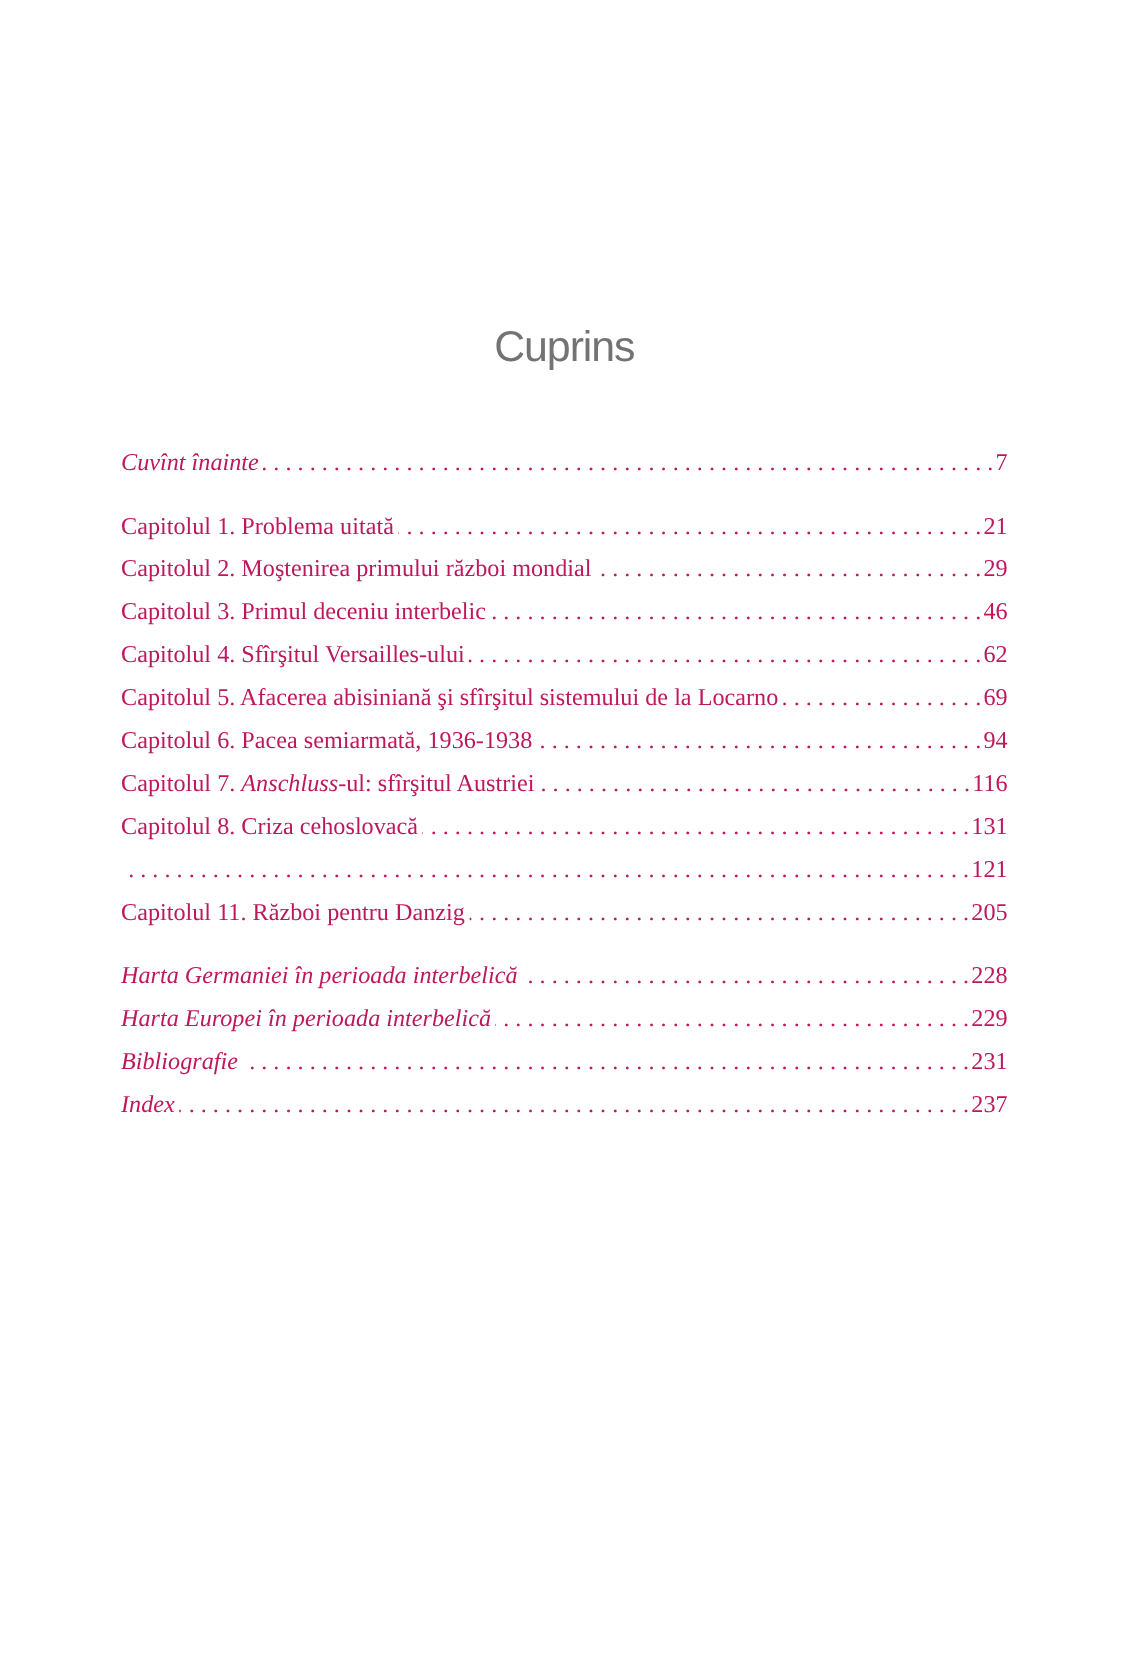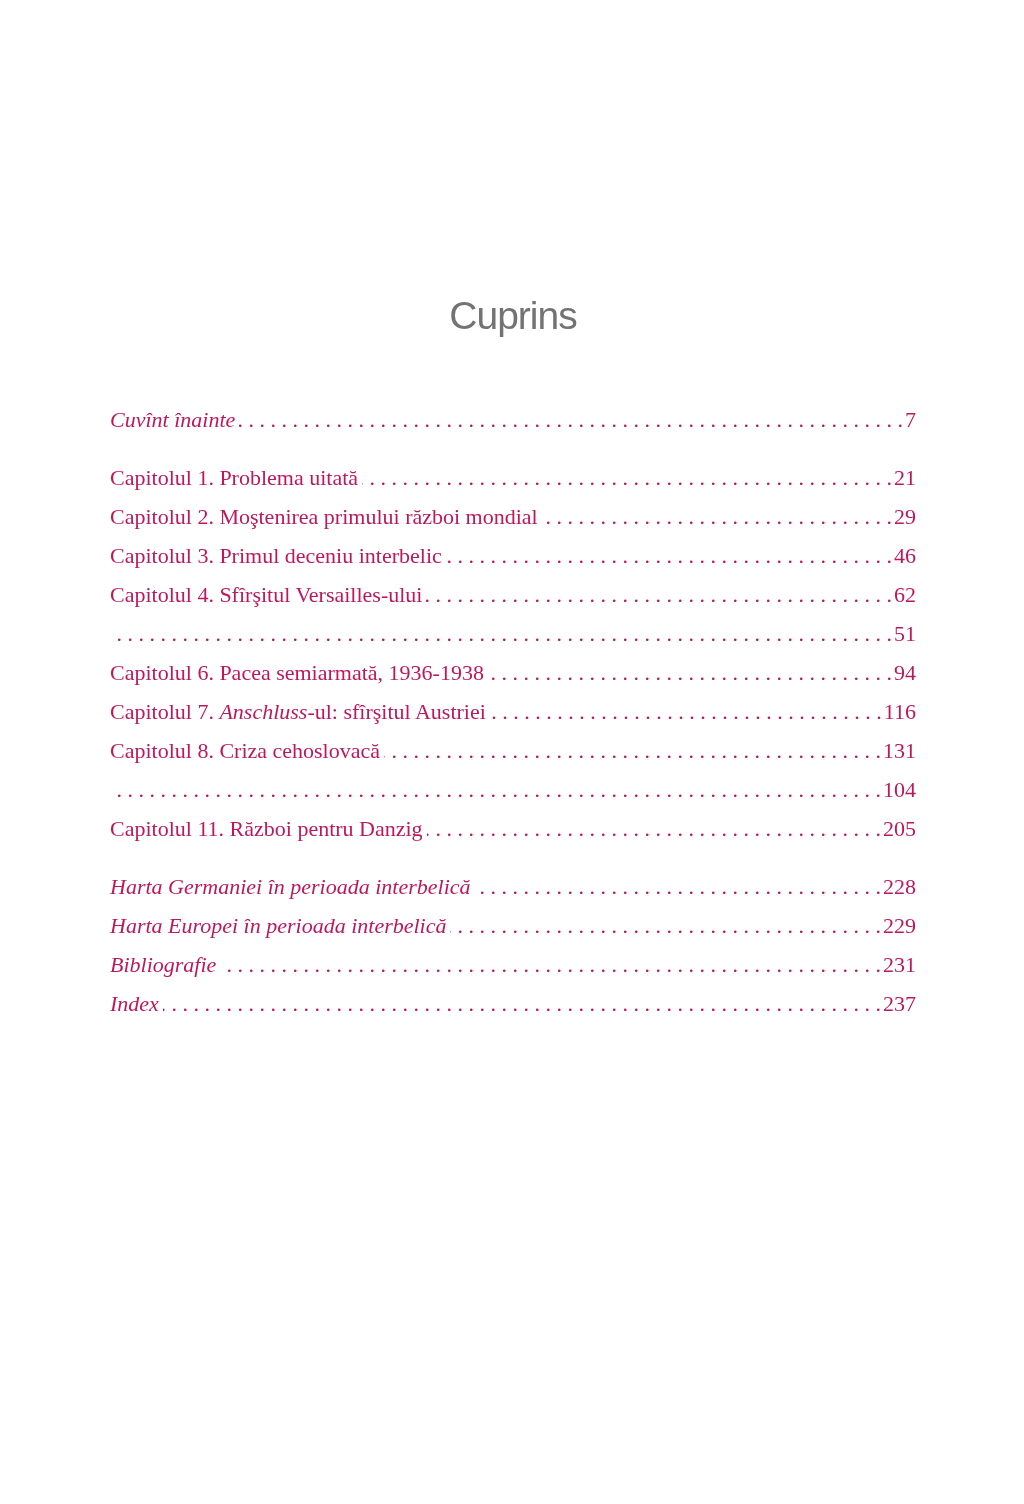--- a/index.html
+++ b/index.html
@@ -99,22 +99,23 @@
       <span class="pg">46</span>
     </div>
 
     <div class="row">
       <span class="label">Capitolul 4. Sfîrşitul Versailles-ului</span>
       <span class="leader"></span>
       <span class="pg">62</span>
     </div>
 
     <div class="row">
+      <span class="label">Capitolul 5. Afacerea abisiniană şi sfîrşitul sistemului de la Locarno</span>
       <span class="leader"></span>
-      <span class="pg">51</span>
+      <span class="pg">69</span>
     </div>
 
     <div class="row">
       <span class="label">Capitolul 6. Pacea semiarmată, 1936-1938</span>
       <span class="leader"></span>
       <span class="pg">94</span>
     </div>
 
     <div class="row">
       <span class="label"><span>Capitolul 7. </span><em>Anschluss</em><span>-ul: sfîrşitul Austriei</span></span>
@@ -123,21 +124,21 @@
     </div>
 
     <div class="row">
       <span class="label">Capitolul 8. Criza cehoslovacă</span>
       <span class="leader"></span>
       <span class="pg">131</span>
     </div>
 
     <div class="row">
       <span class="leader"></span>
-      <span class="pg">104</span>
+      <span class="pg">121</span>
     </div>
 
 
     <div class="row">
       <span class="label">Capitolul 11. Război pentru Danzig</span>
       <span class="leader"></span>
       <span class="pg">205</span>
     </div>
 
     <div class="gap"></div>

